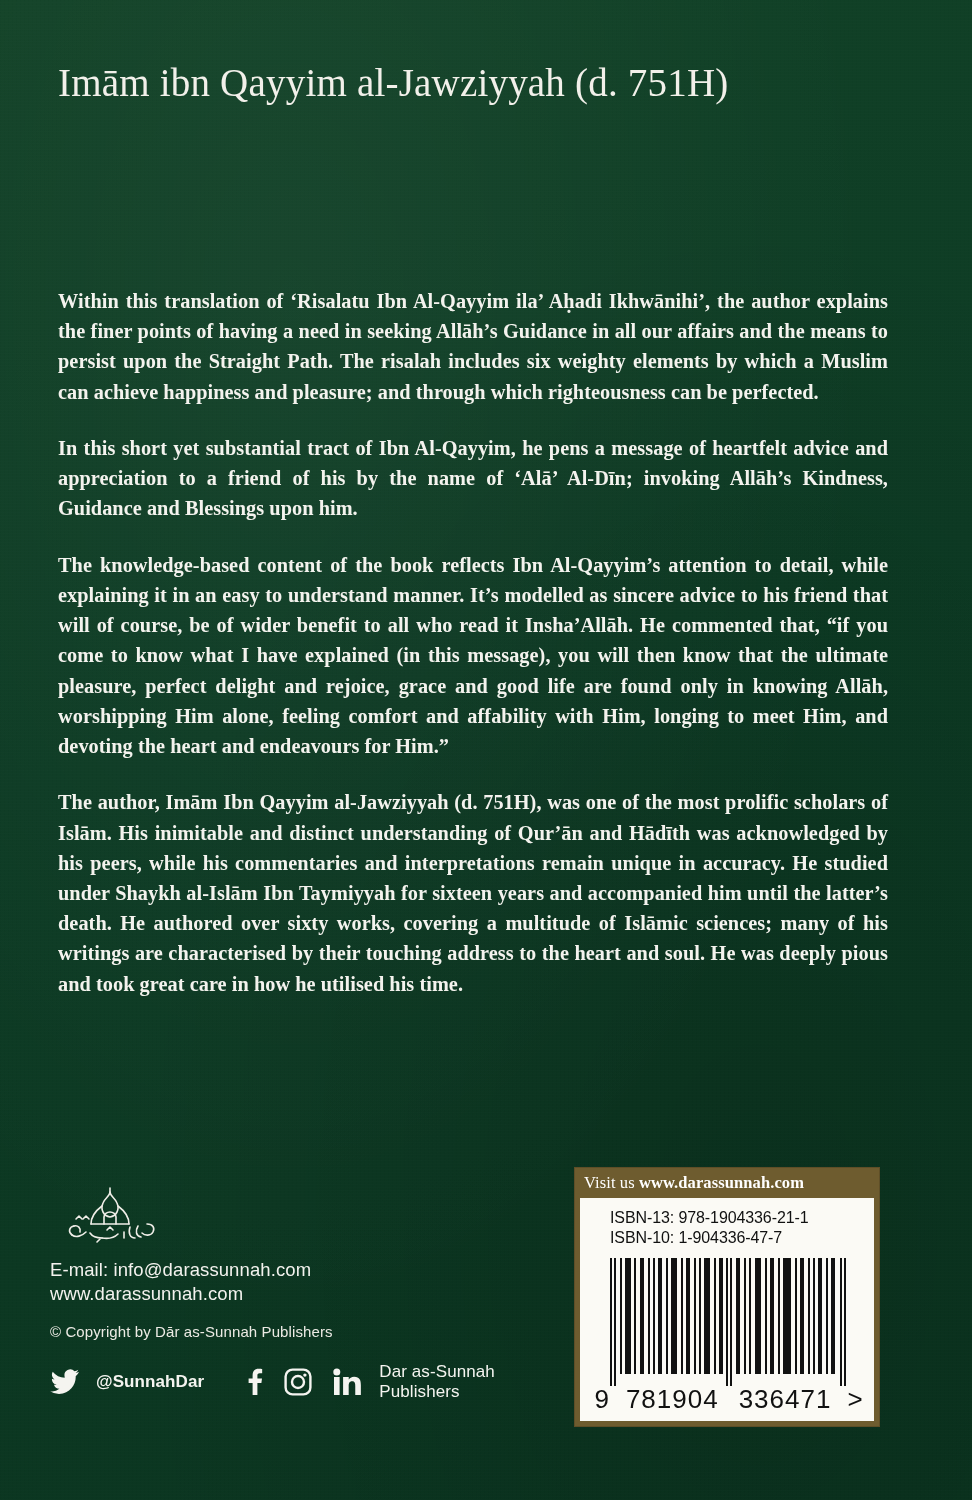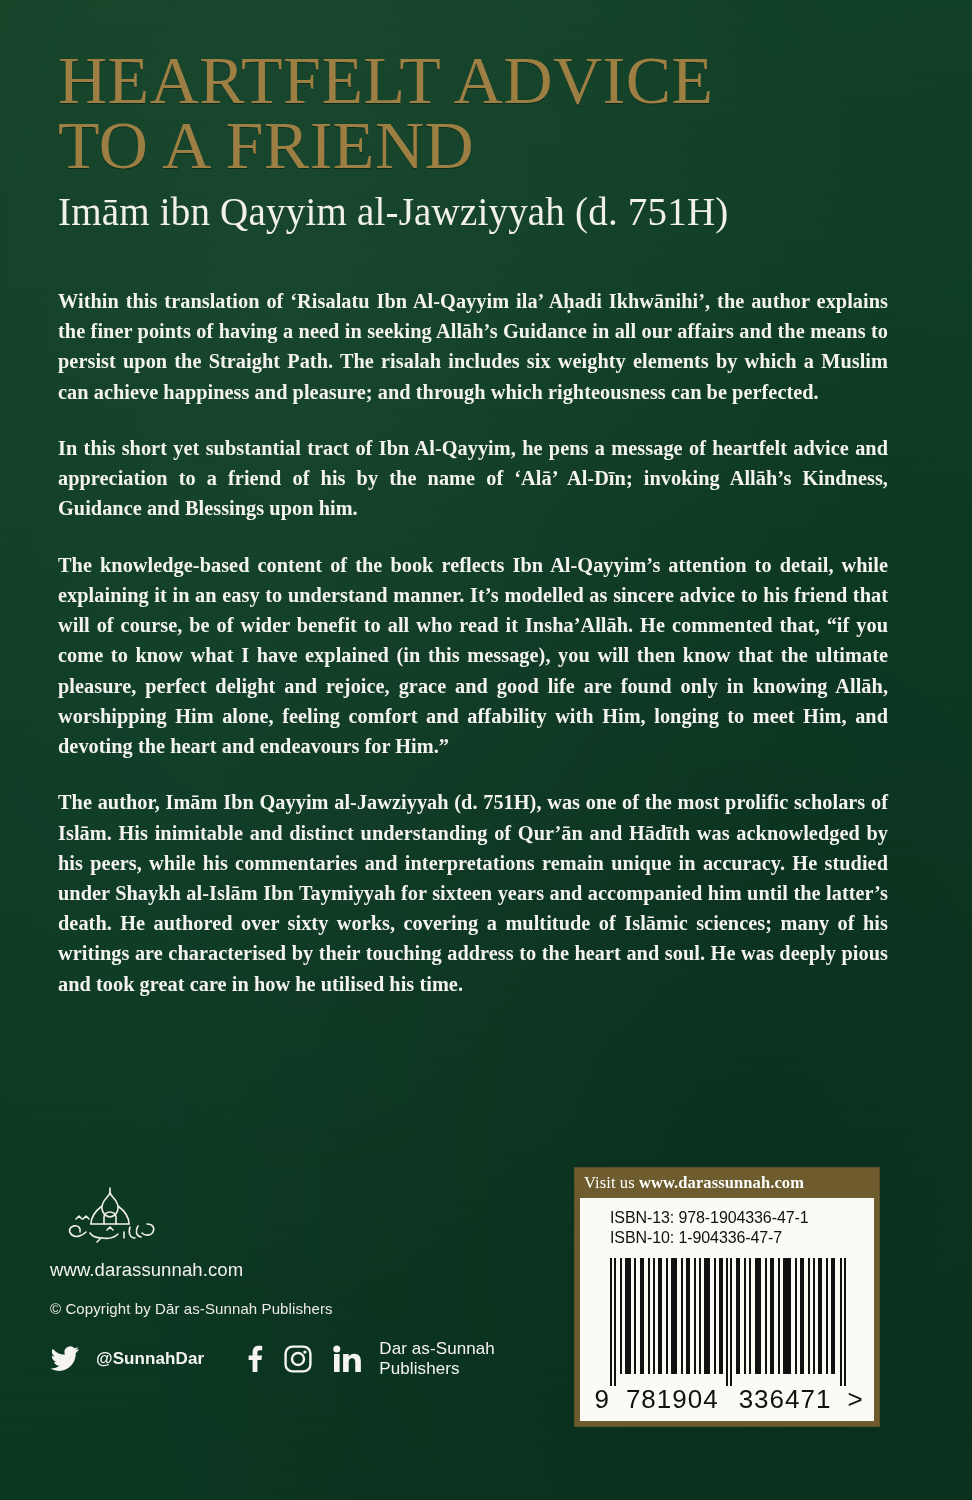--- a/index.html
+++ b/index.html
@@ -204,24 +204,20 @@
   .ean-digits .gt { font-size: 26px; }
 </style>
 </head>
 <body>
 
 <div id="cover">
 
   <div id="grain"></div>
 
   <div class="title-wrap">
-    <h1 class="book-title">
-      <span class="line1">HEARTFELT ADVICE</span>
-      <span class="line2">TO A FRIEND</span>
-    </h1>
     <div class="book-subtitle">Imām ibn Qayyim al-Jawziyyah (d. 751H)</div>
   </div>
 
   <div class="blurb">
     <p>Within this translation of ‘Risalatu Ibn Al-Qayyim ila’ Aḥadi Ikhwānihi’, the author explains the finer points of having a need in seeking Allāh’s Guidance in all our affairs and the means to persist upon the Straight Path. The risalah includes six weighty elements by which a Muslim can achieve happiness and pleasure; and through which righteousness can be perfected.</p>
     <p>In this short yet substantial tract of Ibn Al-Qayyim, he pens a message of heartfelt advice and appreciation to a friend of his by the name of ‘Alā’ Al-Dīn; invoking Allāh’s Kindness, Guidance and Blessings upon him.</p>
     <p>The knowledge-based content of the book reflects Ibn Al-Qayyim’s attention to detail, while explaining it in an easy to understand manner. It’s modelled as sincere advice to his friend that will of course, be of wider benefit to all who read it Insha’Allāh. He commented that, “if you come to know what I have explained (in this message), you will then know that the ultimate pleasure, perfect delight and rejoice, grace and good life are found only in knowing Allāh, worshipping Him alone, feeling comfort and affability with Him, longing to meet Him, and devoting the heart and endeavours for Him.”</p>
     <p>The author, Imām Ibn Qayyim al-Jawziyyah (d. 751H), was one of the most prolific scholars of Islām. His inimitable and distinct understanding of Qur’ān and Hādīth was acknowledged by his peers, while his commentaries and interpretations remain unique in accuracy. He studied under Shaykh al-Islām Ibn Taymiyyah for sixteen years and accompanied him until the latter’s death. He authored over sixty works, covering a multitude of Islāmic sciences; many of his writings are characterised by their touching address to the heart and soul. He was deeply pious and took great care in how he utilised his time.</p>
   </div>
 
@@ -248,20 +244,21 @@
         <path d="M22 49 C18 46 19 41 24 40"></path>
         <path d="M24 40 C28 39 31 42 30 46"></path>
 
         <path d="M26 33 L29 30 L32 33"></path>
         <path d="M33 33 L36 30 L39 33"></path>
         <path d="M47 56 L50 53"></path>
         <path d="M57 44 L60 41 L63 44"></path>
       </g>
     </svg>
 
+    <div class="contact-line">E-mail: info@darassunnah.com</div>
     <div class="contact-line">www.darassunnah.com</div>
     <div class="copyright-line">© Copyright by Dār as-Sunnah Publishers</div>
 
     <div class="social-row">
       <span class="sicon">
         <svg width="30" height="26" viewBox="0 0 30 26" aria-hidden="true">
           <path fill="#f5f4f0" d="M29 3.1c-1.05.47-2.18.78-3.36.92a5.88 5.88 0 0 0 2.57-3.25 11.7 11.7 0 0 1-3.71 1.43A5.84 5.84 0 0 0 14.6 7.5c0 .46.05.9.15 1.33A16.58 16.58 0 0 1 2.73 2.72a5.85 5.85 0 0 0 1.81 7.81 5.78 5.78 0 0 1-2.64-.73v.07a5.85 5.85 0 0 0 4.69 5.74 5.9 5.9 0 0 1-2.64.1 5.86 5.86 0 0 0 5.46 4.07A11.74 11.74 0 0 1 0 22.2 16.53 16.53 0 0 0 9.01 24.9c10.8 0 16.71-9.01 16.71-16.82l-.02-.77A11.98 11.98 0 0 0 29 3.1z"></path>
         </svg>
       </span>
       <span class="social-handle">@SunnahDar</span>
@@ -291,21 +288,21 @@
       </span>
       <span class="social-name">Dar as-Sunnah Publishers</span>
     </div>
   </div>
 
   <div class="barcode-block">
     <div class="visit-bar">
       <span>Visit us </span><b>www.darassunnah.com</b>
     </div>
     <div class="barcode-paper">
-      <div class="isbn-line">ISBN-13: 978-1904336-47-1</div>
+      <div class="isbn-line">ISBN-13: 978-1904336-21-1</div>
       <div class="isbn-line">ISBN-10: 1-904336-47-7</div>
 
       <div class="bars-area">
         <svg width="244" height="128" viewBox="0 0 244 128" aria-hidden="true">
           <g fill="#111">
 
             <rect x="2" y="0" width="2" height="128"></rect>
             <rect x="6" y="0" width="2" height="128"></rect>
 
             <rect x="12" y="0" width="2" height="116"></rect>

